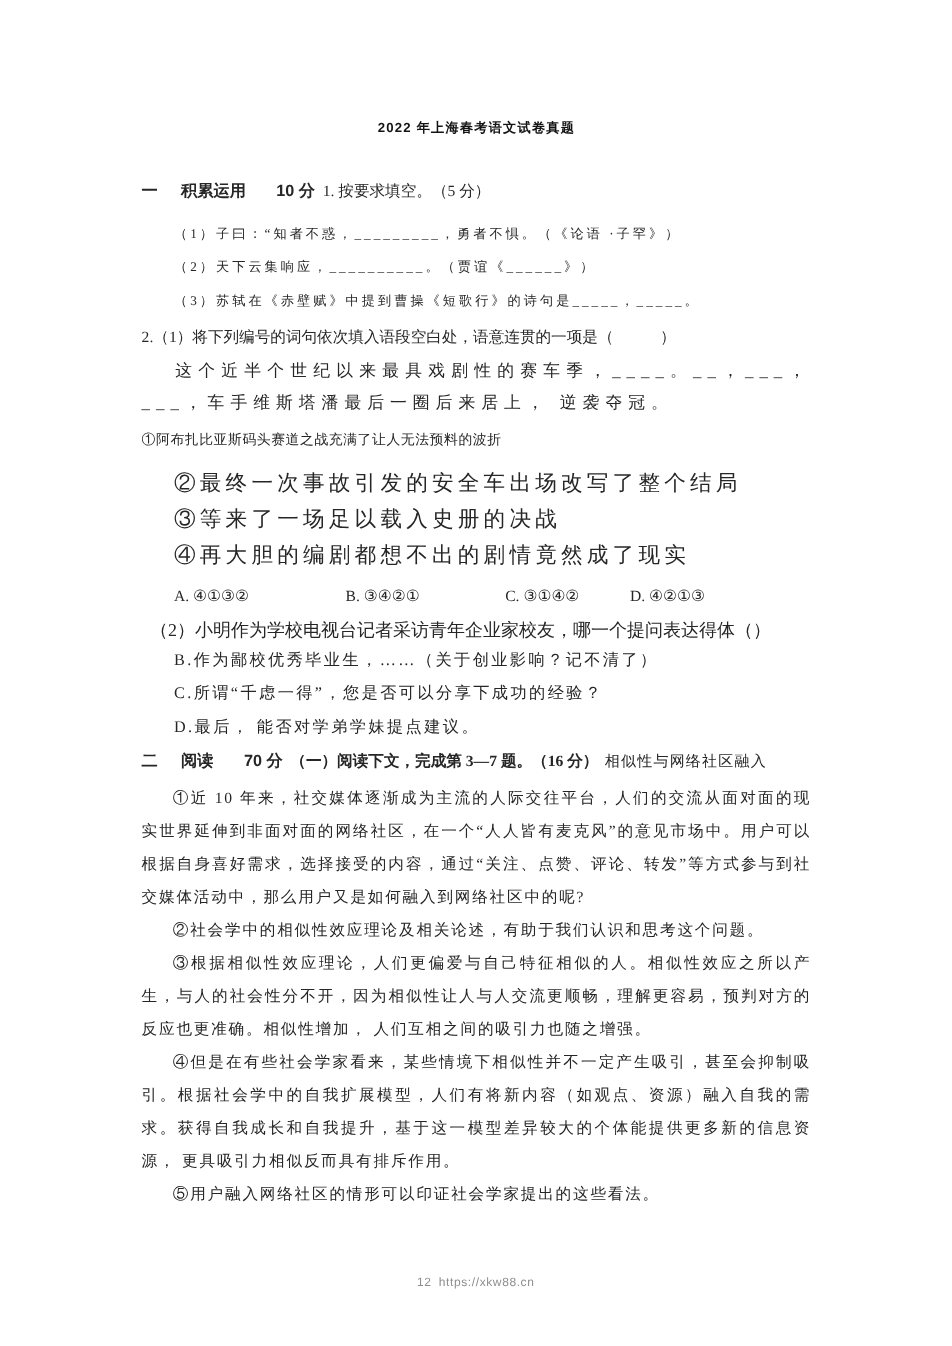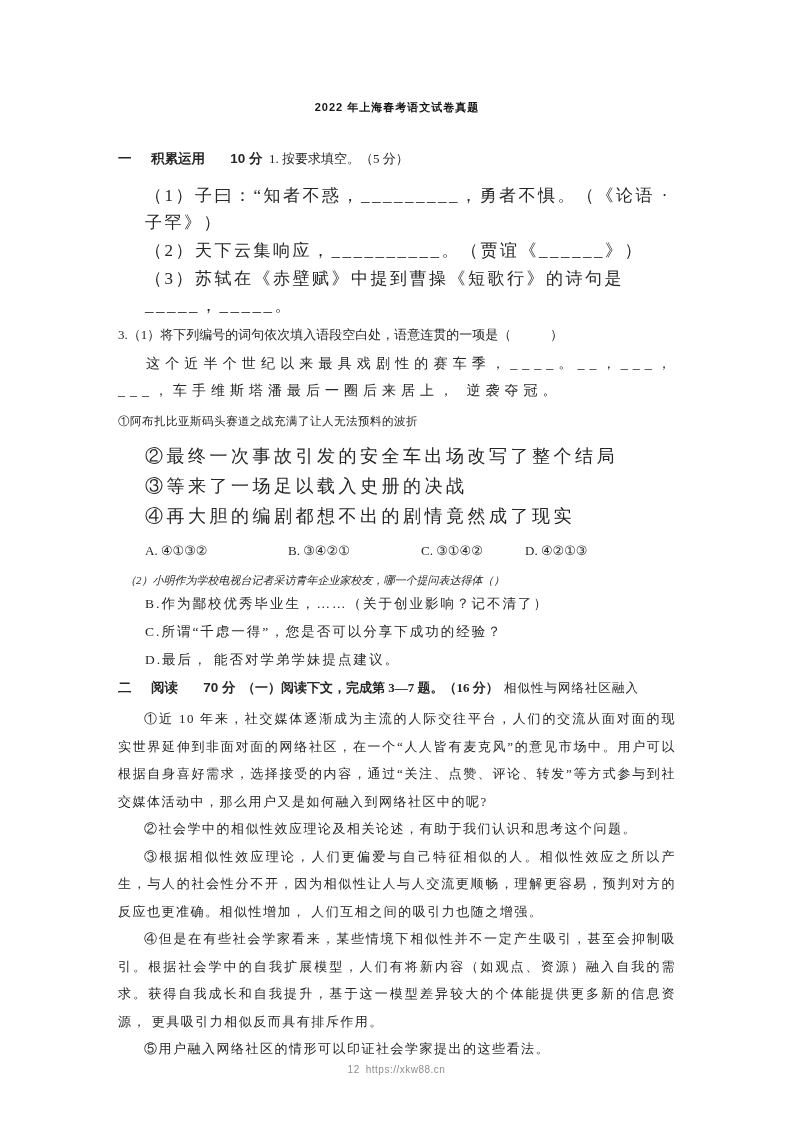--- a/index.html
+++ b/index.html
@@ -26,21 +26,21 @@
   .sec-head{margin-top:31px;font-size:13.5px;line-height:19px;white-space:nowrap;}
   .hnum{font-family:"Liberation Sans", sans-serif;font-weight:700;margin-right:16px;}
   .hname{font-family:Liberation Sans, sans-serif;font-weight:700;margin-right:22px;}
   .hpts{font-family:"Liberation Sans", sans-serif;font-weight:700;margin-right:3px;}
   .hrest{font-weight:400;font-size:13px;}
   .hsub{font-weight:700;font-size:13px;margin-right:2px;}
   .ptitle{font-size:12.5px;letter-spacing:1px;}
   
   .fill-item{
     padding-left:27px;
-    font-size:17px;
+    font-size:11px;
     letter-spacing:2.5px;
     line-height:27px;
     margin-top:1px;
   }
   .fill-item.first{margin-top:14px;}
   
   .q2-stem{font-size:13px;line-height:21px;margin-top:5px;}
   .race-para{
     font-size:14px;
     letter-spacing:5px;
@@ -48,21 +48,21 @@
     text-indent:2em;
     text-align:justify;
     margin-top:5px;
   }
   .sent-opt-1{font-size:11.5px;letter-spacing:0.5px;line-height:24px;margin-top:5px;}
   .sent-opt{padding-left:27px;font-size:18px;letter-spacing:3.5px;line-height:14px;margin-top:16px;}
   .choices-row{display:flex;padding-left:27px;font-size:13px;margin-top:20px;line-height:16px;}
   .choices-row .c1{width:143px;}
   .choices-row .c2{width:133px;}
   .choices-row .c3{width:104px;}
-  .q2b-stem{font-size:11px;line-height:20px;margin-top:11px;padding-left:7px;font-style:italic;}
+  .q2b-stem{font-size:15px;line-height:20px;margin-top:11px;padding-left:7px;}
   .reply{padding-left:27px;font-size:13.5px;letter-spacing:2px;line-height:28px;}
   .reply.first{margin-top:11px;}
   
   .passage{margin-top:7px;}
   .passage p{
     margin:0;
     font-size:13px;
     letter-spacing:1.5px;
     line-height:27.5px;
     text-align:justify;
@@ -92,21 +92,21 @@
     <span class="hnum">一</span>
     <span class="hname">积累运用</span>
     <span class="hpts">10 分</span>
     <span class="hrest">1. 按要求填空。（5 分）</span>
   </div>
 
   <div class="fill-item first">（1）子曰：“知者不惑，_________，勇者不惧。（《论语 ·子罕》）</div>
   <div class="fill-item">（2）天下云集响应，__________。（贾谊《______》）</div>
   <div class="fill-item">（3）苏轼在《赤壁赋》中提到曹操《短歌行》的诗句是_____，_____。</div>
 
-  <div class="q2-stem">3.（1）将下列编号的词句依次填入语段空白处，语意连贯的一项是（　　　）</div>
+  <div class="q2-stem">2.（1）将下列编号的词句依次填入语段空白处，语意连贯的一项是（　　　）</div>
   <div class="race-para">这个近半个世纪以来最具戏剧性的赛车季，____。__，___，___，车手维斯塔潘最后一圈后来居上， 逆袭夺冠。</div>
 
   <div class="sent-opt-1">①阿布扎比亚斯码头赛道之战充满了让人无法预料的波折</div>
   <div class="sent-opt">②最终一次事故引发的安全车出场改写了整个结局</div>
   <div class="sent-opt">③等来了一场足以载入史册的决战</div>
   <div class="sent-opt">④再大胆的编剧都想不出的剧情竟然成了现实</div>
 
   <div class="choices-row">
     <span class="c1">A. ④①③②</span>
     <span class="c2">B. ③④②①</span>

